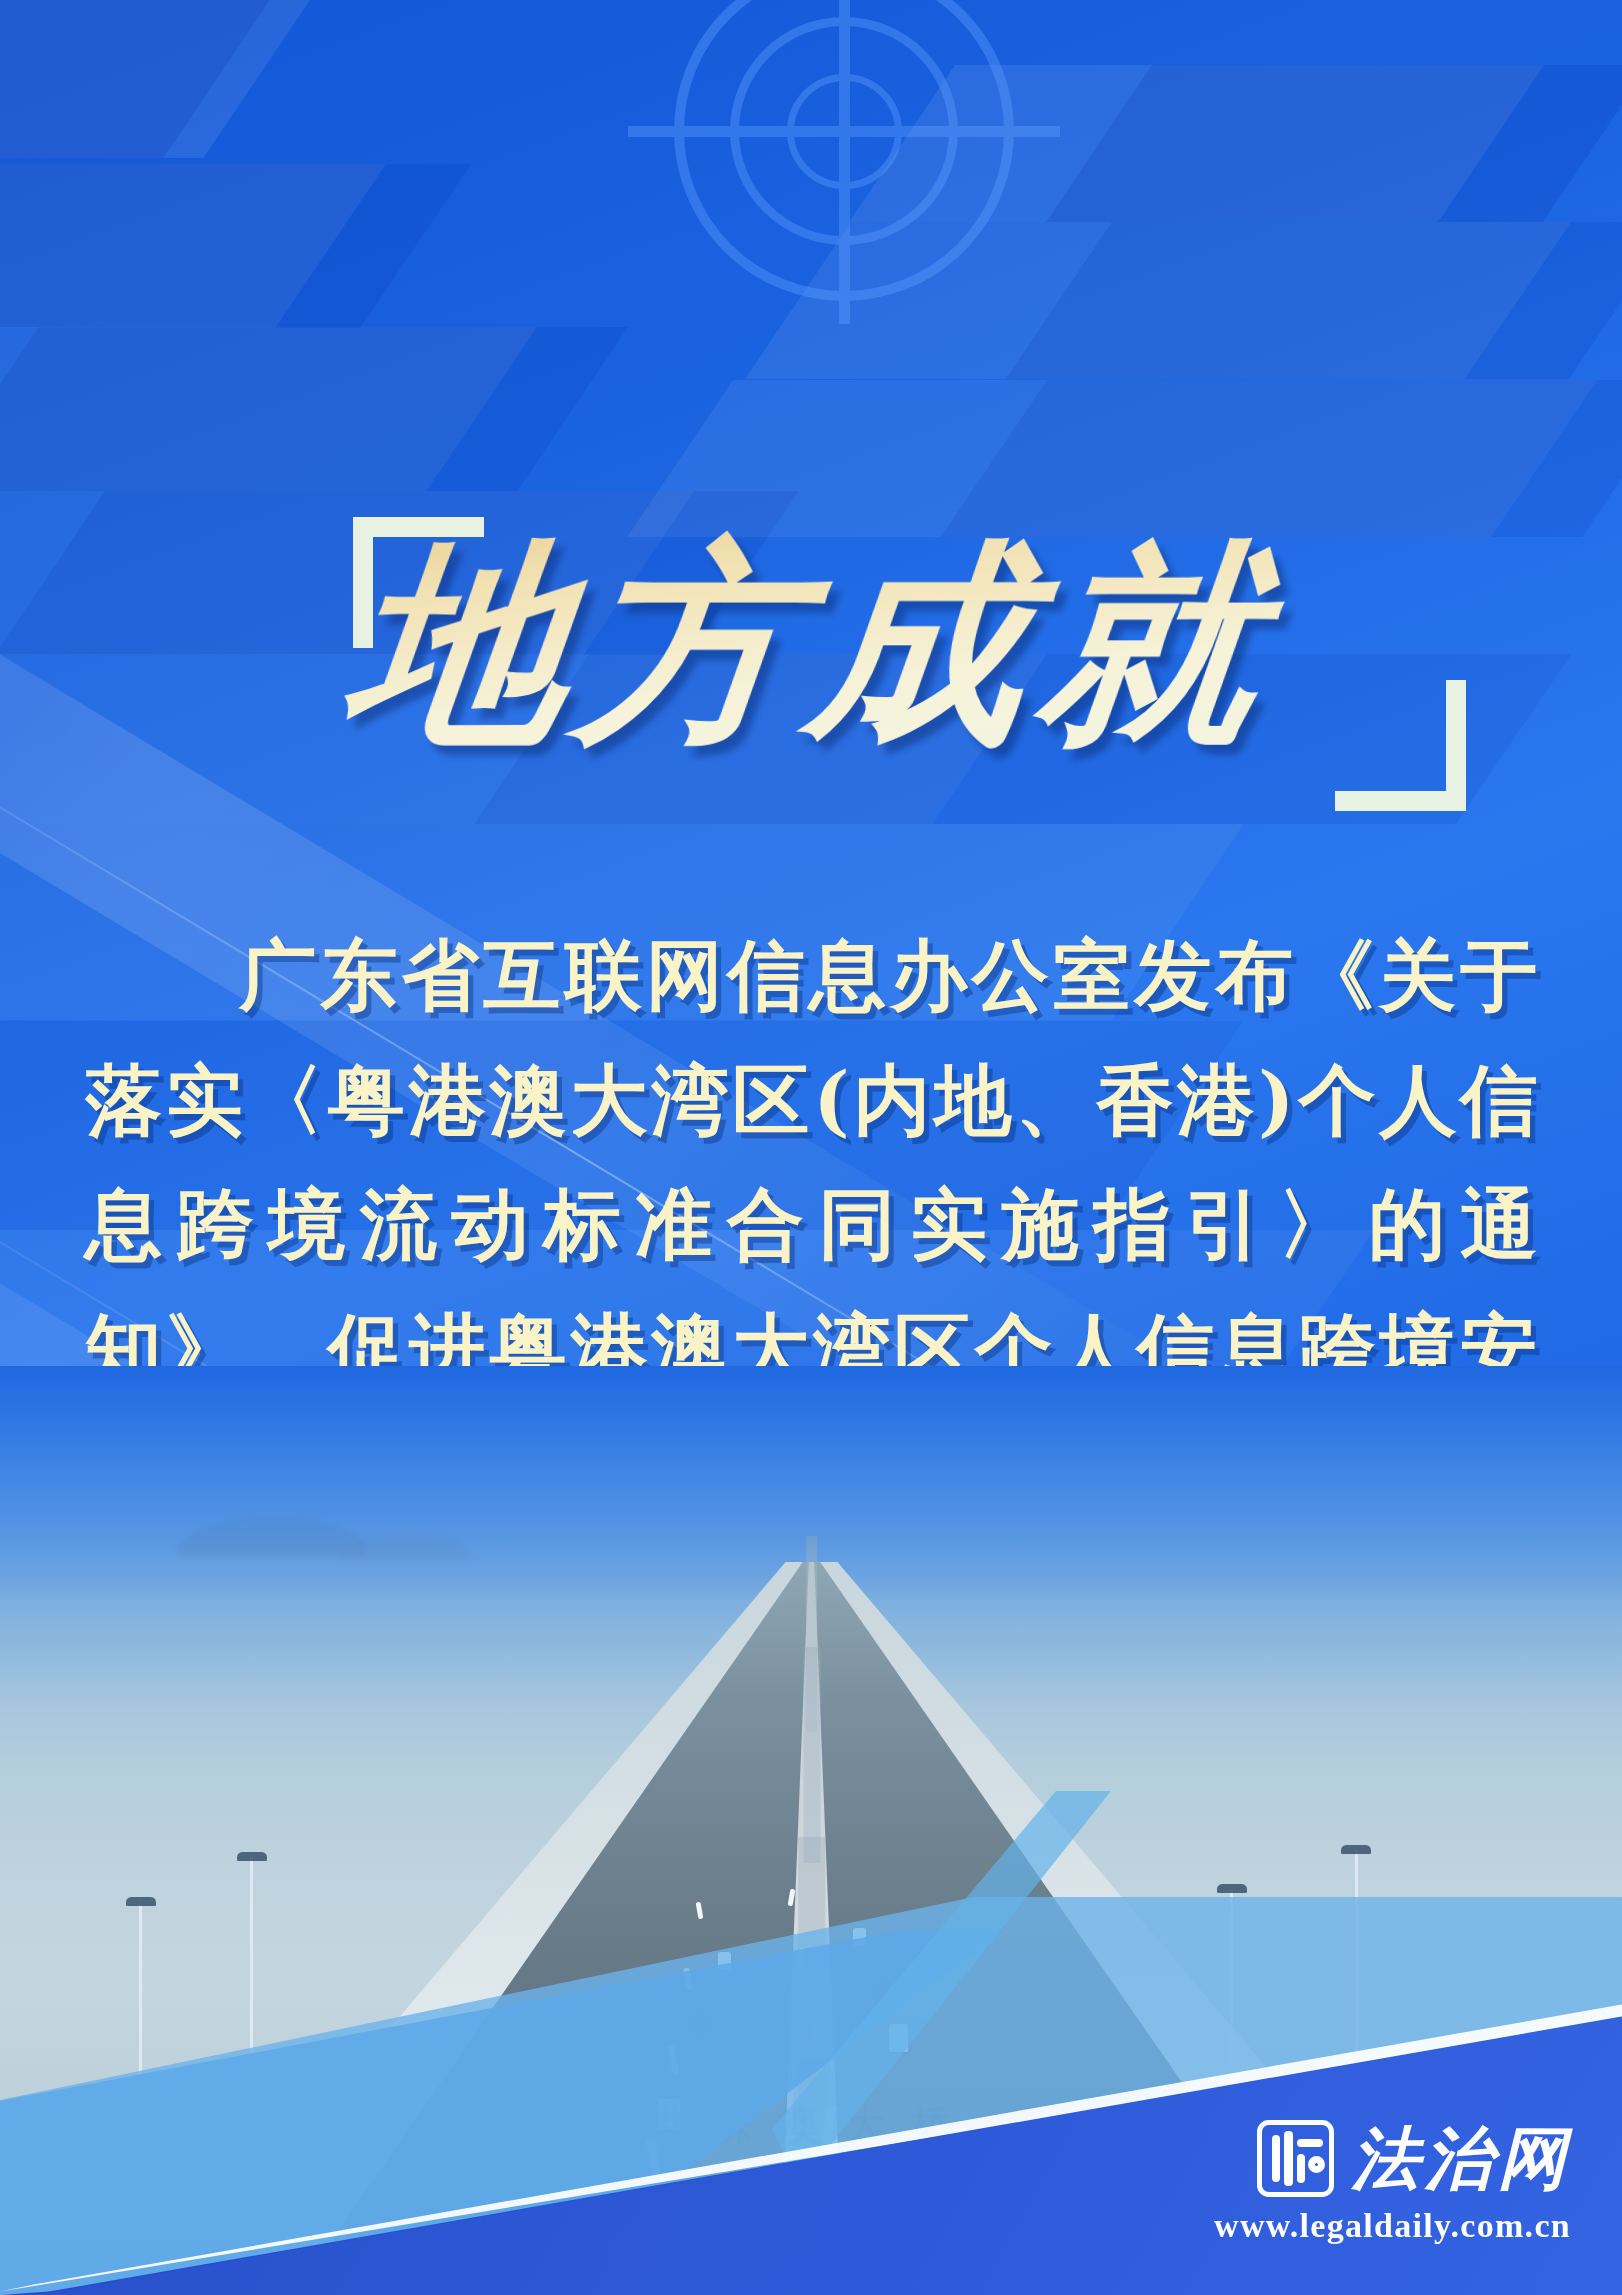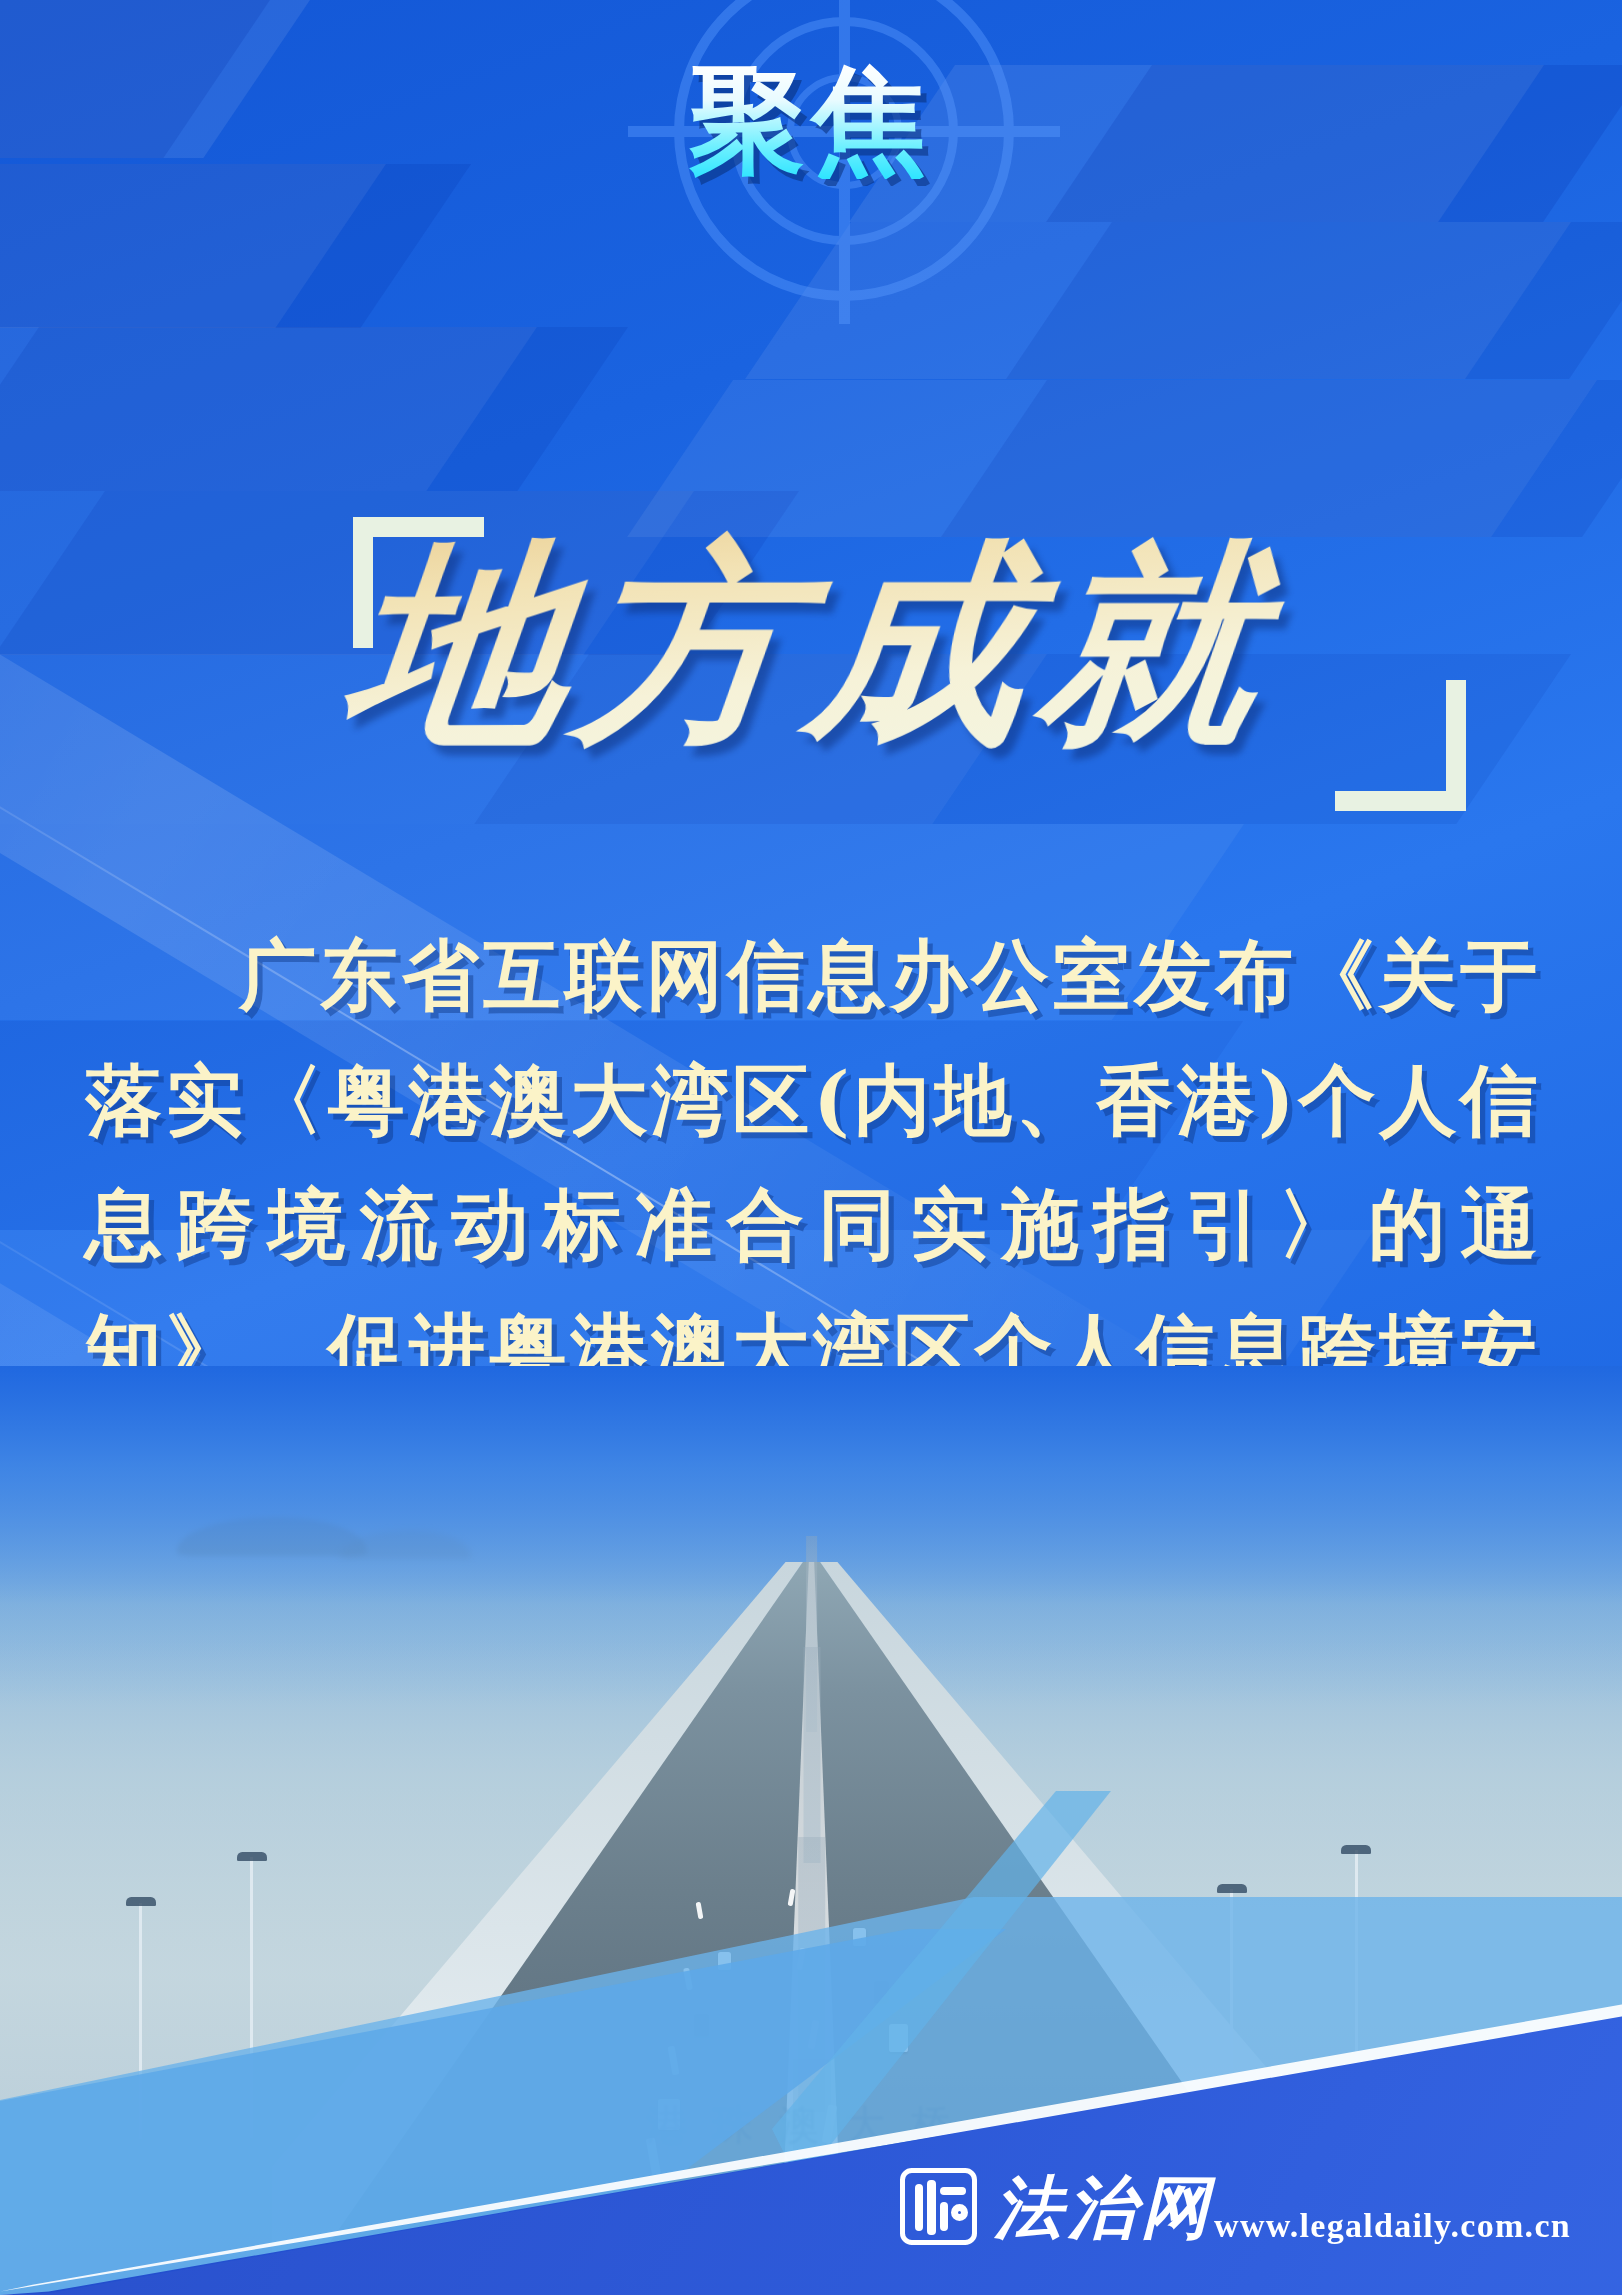--- a/index.html
+++ b/index.html
@@ -252,21 +252,21 @@
   }
   .wedge-cyan{
     left:772px; bottom:111px; width:458px; height:393px;
     background:#63b2e8; opacity:.70;
     clip-path:polygon(62% 0%, 74% 0%, 6% 100%, 0% 86%);
   }
 
   
   .logo{
     position:absolute; right:52px; bottom:50px;
-    display:flex; flex-direction:row; align-items:flex-end;
+    display:flex; flex-direction:column; align-items:flex-end;
     z-index:40;
   }
   .logo-row{ display:flex; align-items:center; gap:17px; }
   .seal{
     width:77px; height:77px;
     border:5.2px solid #fff; border-radius:11.8px;
     position:relative; flex:none;
   }
   .seal i{ position:absolute; background:#fff; display:block; }
   .seal .s1{ left:9.2px; top:10.5px; width:8.5px; height:47px; border-radius:3.9px; }
@@ -324,23 +324,20 @@
   </div>
 
   <div class="target">
     <div class="ring r1"></div>
     <div class="ring r2"></div>
     <div class="ring r3"></div>
     <div class="cross-v"></div>
     <div class="cross-h"></div>
   </div>
 
-  <div class="jujiao-wrap">
-    <span class="jujiao">聚焦</span>
-  </div>
 
 
   <div class="calli-zone">
     <div class="bracket bracket-l">
       <span class="h"></span>
         <span class="v"></span>
     </div>
     <div class="bracket bracket-r">
       <span class="h"></span>
         <span class="v"></span>

